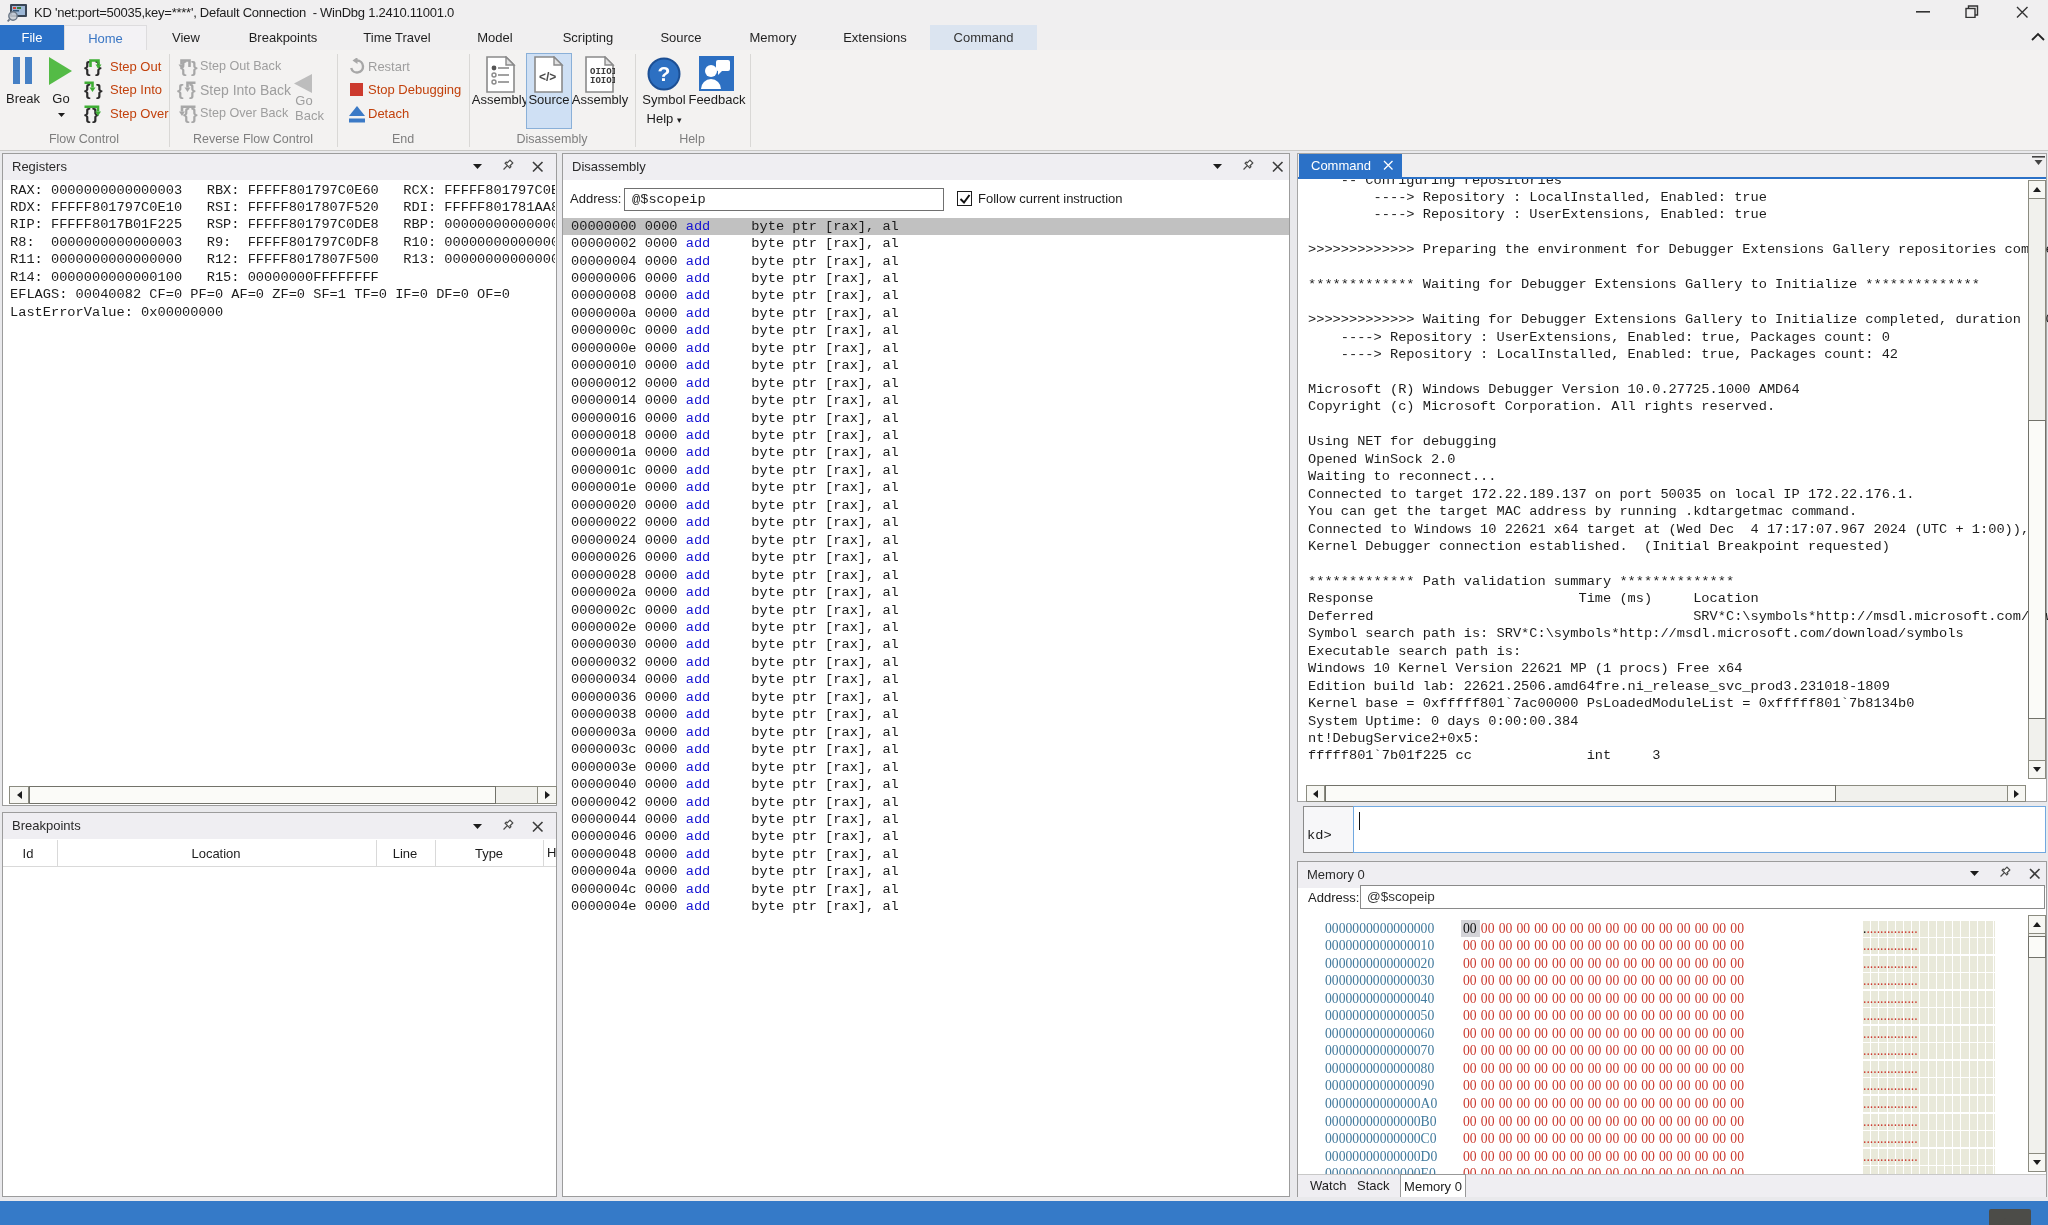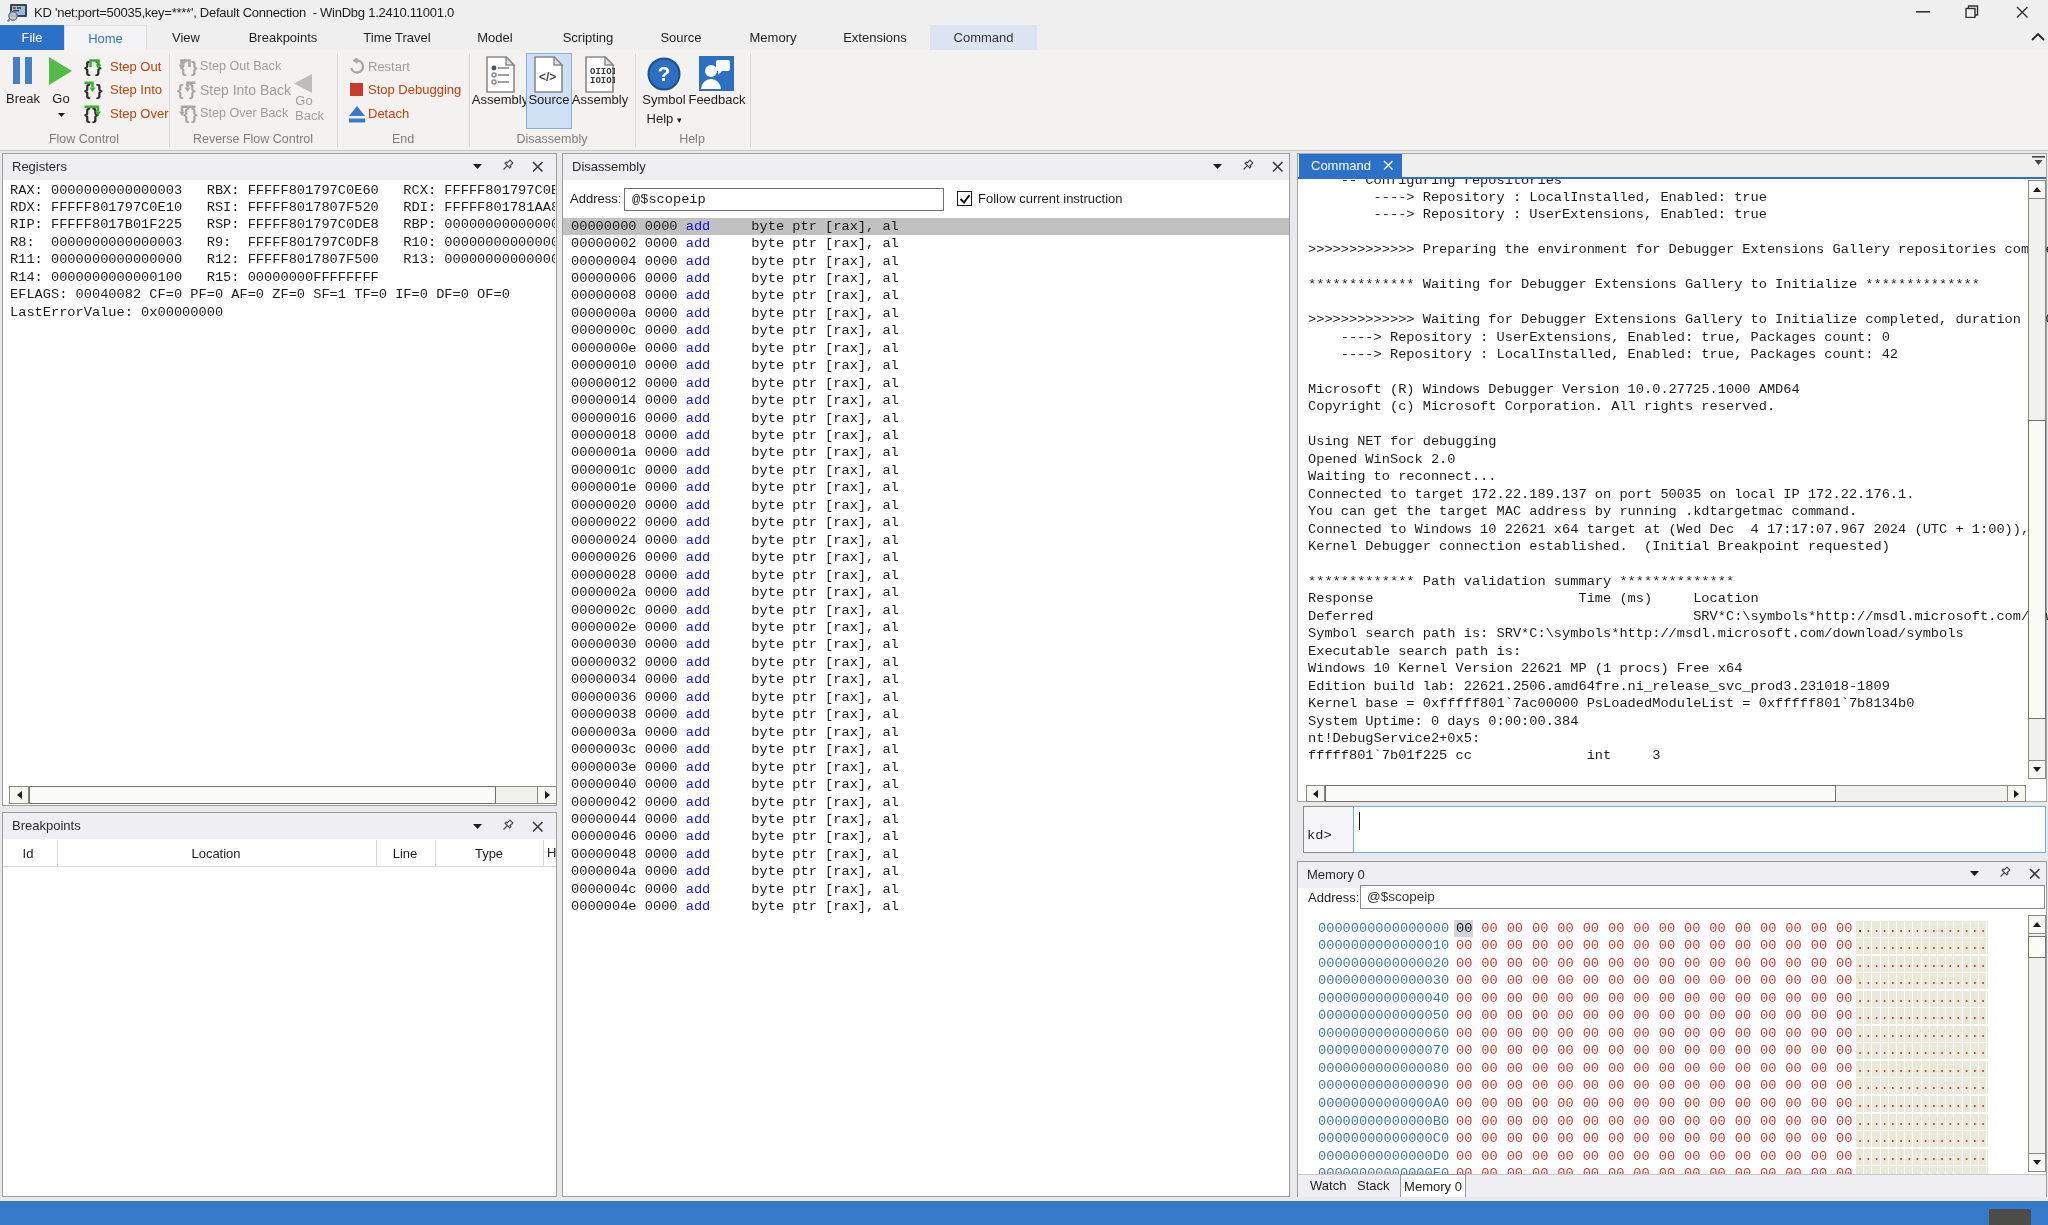--- a/index.html
+++ b/index.html
@@ -20,21 +20,21 @@
 
 .panel{position:absolute;background:#fff;border:1px solid #9c9c9c}
 .phead{position:absolute;left:1px;top:1px;right:1px;height:26px;background:#efeef2;font-size:13px;color:#2a2a2a}
 .phead span{margin-left:9px;line-height:26px}
 
 .sbtrack{position:absolute;background:#f1f1ed;border:1px solid #8b8b80}
 .sbbtn{position:absolute;background:#f7f7f3;border:1px solid #8b8b80;display:flex;align-items:center;justify-content:center}
 .sbthumb{position:absolute;background:#fbfbf8;border:1px solid #72726a}
 .tri{width:0;height:0;display:block}
 
-.mrow{position:absolute;left:8px;height:17.45px;width:100%;font-family:Liberation Mono, monospace;font-size:13.67px;line-height:17.45px}
+.mrow{position:absolute;left:15px;height:17.45px;width:100%;font-family:Liberation Serif, serif;font-size:13.67px;line-height:17.45px}
 .ma{position:absolute;left:12px;color:#41799c}
 .mb{position:absolute;left:150px;color:#cb3b30;word-spacing:0.75px}
 .md{position:absolute;left:550px;width:132px;height:16px;top:1px;color:#cb3b30;line-height:15px;
     background:repeating-linear-gradient(90deg,#e9e9da 0px,#e9e9da 7.2px,#ffffff 7.2px,#ffffff 8.202px)}
 .b{color:#1412d2}
 </style></head>
 <body>
 <div class="abs" id="titlebar"></div>
 <svg class="abs" style="left:7px;top:4px" width="21" height="18">
     <rect x="3" y="0" width="17" height="13" rx="1" fill="#3a4656"></rect>

